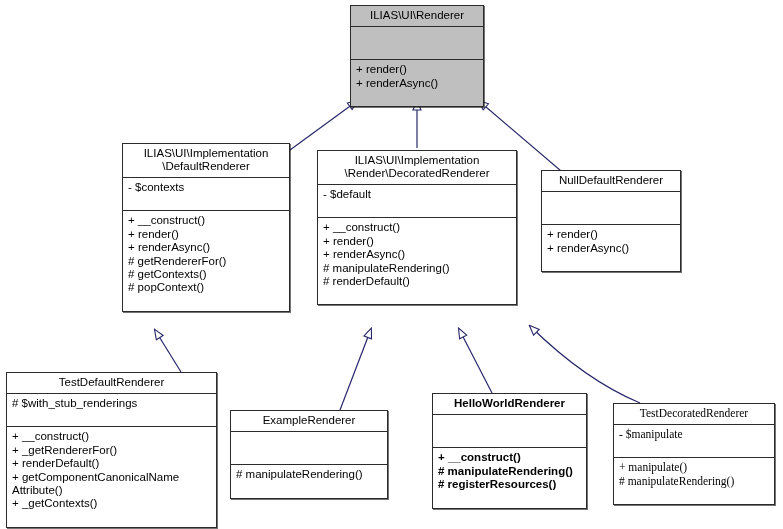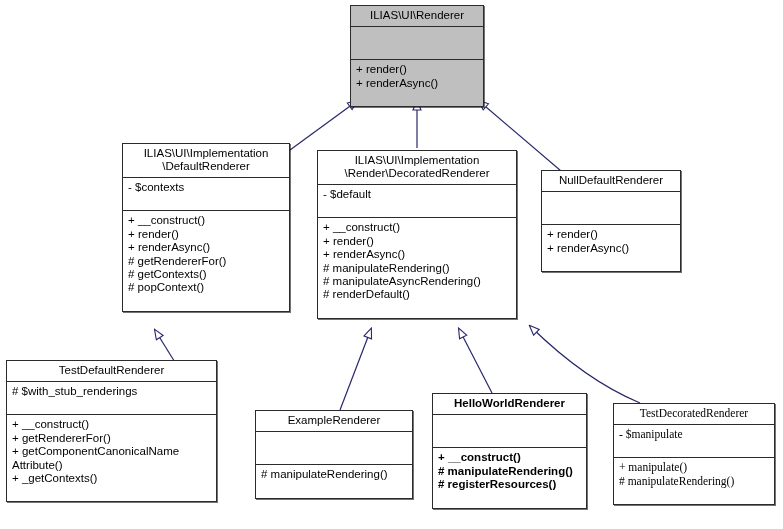--- a/index.html
+++ b/index.html
@@ -129,55 +129,55 @@
     <div class="uml-sep"></div>
     <div class="uml-attrs">
       <div class="uml-row">- $default</div>
     </div>
     <div class="uml-sep"></div>
     <div class="uml-ops">
       <div class="uml-row">+ __construct()</div>
       <div class="uml-row">+ render()</div>
       <div class="uml-row">+ renderAsync()</div>
       <div class="uml-row"># manipulateRendering()</div>
-      <div class="uml-row"># manipulateAsyncRendering()</div>
       <div class="uml-row"># renderDefault()</div>
     </div>
   </div>
 
   <div class="uml-node" style="left:541px; top:170px; width:140px;">
     <div class="uml-title">NullDefaultRenderer</div>
     <div class="uml-sep"></div>
     <div class="uml-attrs empty">
       <div class="uml-row">&nbsp;</div>
     </div>
     <div class="uml-sep"></div>
     <div class="uml-ops">
       <div class="uml-row">+ render()</div>
       <div class="uml-row">+ renderAsync()</div>
     </div>
   </div>
 
-  <div class="uml-node" style="left:6px; top:360px; width:211px;">
+  <div class="uml-node" style="left:6px; top:372px; width:211px;">
     <div class="uml-title">TestDefaultRenderer</div>
     <div class="uml-sep"></div>
     <div class="uml-attrs">
       <div class="uml-row"># $with_stub_renderings</div>
     </div>
     <div class="uml-sep"></div>
     <div class="uml-ops">
       <div class="uml-row">+ __construct()</div>
-      <div class="uml-row">+ getRendererFor()</div>
+      <div class="uml-row">+ _getRendererFor()</div>
+      <div class="uml-row">+ renderDefault()</div>
       <div class="uml-row">+ getComponentCanonicalName
 Attribute()</div>
       <div class="uml-row">+ _getContexts()</div>
     </div>
   </div>
 
-  <div class="uml-node" style="left:255px; top:410px; width:158px;">
+  <div class="uml-node" style="left:230px; top:410px; width:158px;">
     <div class="uml-title">ExampleRenderer</div>
     <div class="uml-sep"></div>
     <div class="uml-attrs empty">
       <div class="uml-row">&nbsp;</div>
     </div>
     <div class="uml-sep"></div>
     <div class="uml-ops">
       <div class="uml-row"># manipulateRendering()</div>
     </div>
   </div>

